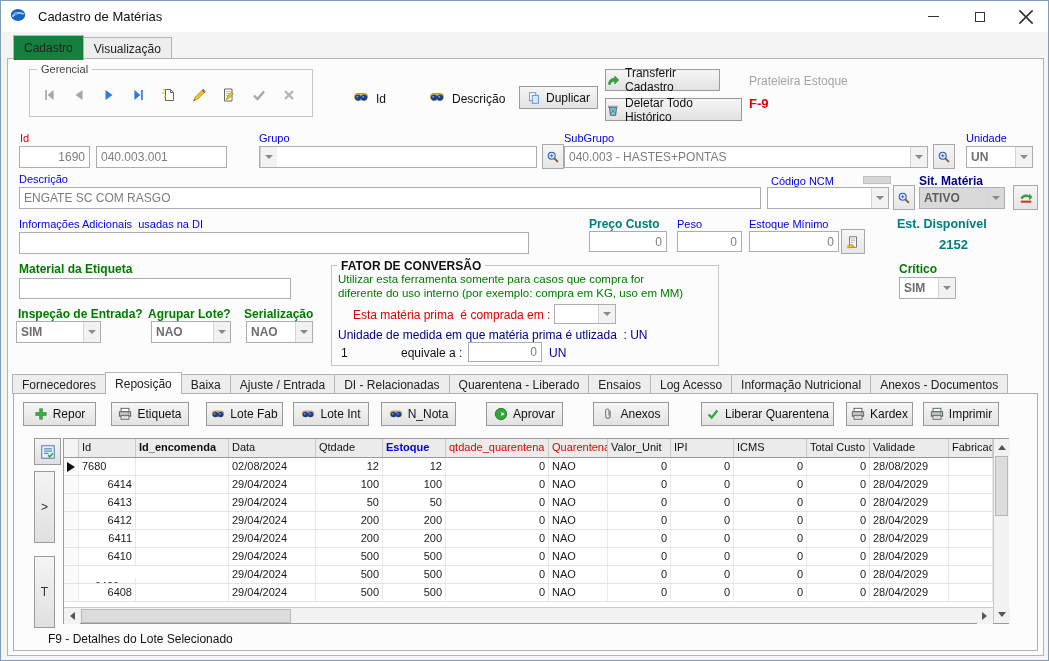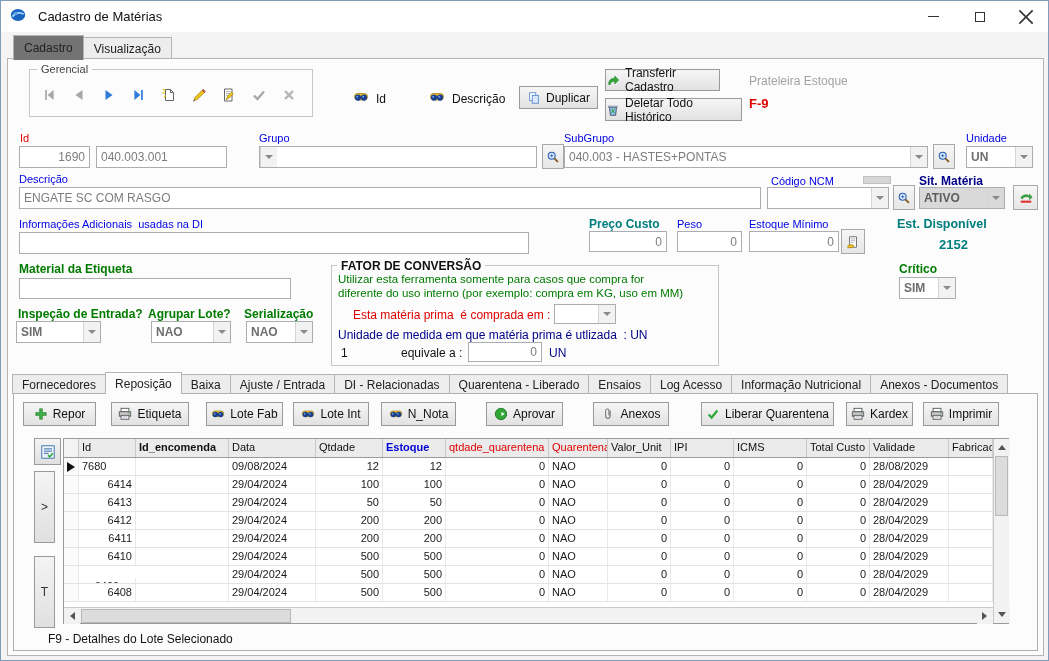--- a/index.html
+++ b/index.html
@@ -14,21 +14,21 @@
   #title-text { position:absolute; left:37px; top:8px; font-size:13px; color:#111; }
   .winbtn { position:absolute; top:0; width:45px; height:31px; display:flex; align-items:center; justify-content:center; }
   #btn-min { right:92px; } #btn-max { right:46px; } #btn-close { right:0; }
   #btn-min .bar { width:11px; height:1px; background:#333; }
   #btn-max .box { width:10px; height:10px; border:1px solid #333; }
   .winbtn svg { width:11px; height:11px; }
   
   #main-tab-strip { position:absolute; left:0; top:31px; width:100%; height:27px; background:#f4f4f4; }
   .mtab { position:relative; float:left; padding:4px 10px 3px; margin-top:5px; font-size:12px; color:#222;
           border:1px solid #b4b4b4; border-bottom:none; background:#ededed; margin-left:-1px; height:22px; }
-  .mtab.active { background:#737373; margin-top:3px; height:25px; z-index:5; padding-top:5px; }
+  .mtab.active { background:#15803d; margin-top:3px; height:25px; z-index:5; padding-top:5px; }
   #main-tab-strip .mtab:first-child { margin-left:12px; }
   
   #page { position:absolute; left:6px; top:57px; width:1037px; height:598px; background:#fcfcfc; border:1px solid #b4b4b4; }
   .groupbox { position:absolute; border:1px solid #c6c6c6; background:transparent; }
   .grouptitle { position:absolute; background:#fcfcfc; padding:0 4px; font-size:11px; color:#444; }
   
   .lbl { position:absolute; font-size:11px; white-space:pre; }
   .lbl.blue  { color:#0000e4; }
   .lbl.red   { color:#e00000; }
   .lbl.green { color:#007b00; font-weight:bold; }
@@ -539,21 +539,21 @@
           <div class="gcell ghead h-normal" style="width: 79px;">Validade</div>
           <div class="gcell ghead h-normal" style="width: 44px;">Fabricacao</div>
         </div>
       <div id="grid-body">
           <div class="grow">
             <div class="gcell gsel">
               <span class="selmark"></span>
             </div>
             <div class="gcell" style="width: 57px; text-align: left;">7680</div>
             <div class="gcell" style="width: 93px; text-align: left;"></div>
-            <div class="gcell" style="width: 87px; text-align: left;">09/08/2024</div>
+            <div class="gcell" style="width: 87px; text-align: left;">02/08/2024</div>
             <div class="gcell" style="width: 67px; text-align: right;">12</div>
             <div class="gcell" style="width: 63px; text-align: right;">12</div>
             <div class="gcell" style="width: 103px; text-align: right;">0</div>
             <div class="gcell" style="width: 59px; text-align: left;">NAO</div>
             <div class="gcell" style="width: 63px; text-align: right;">0</div>
             <div class="gcell" style="width: 63px; text-align: right;">0</div>
             <div class="gcell" style="width: 73px; text-align: right;">0</div>
             <div class="gcell" style="width: 63px; text-align: right;">0</div>
             <div class="gcell" style="width: 79px; text-align: left;">28/08/2029</div>
             <div class="gcell" style="width: 44px; text-align: left;"></div>

